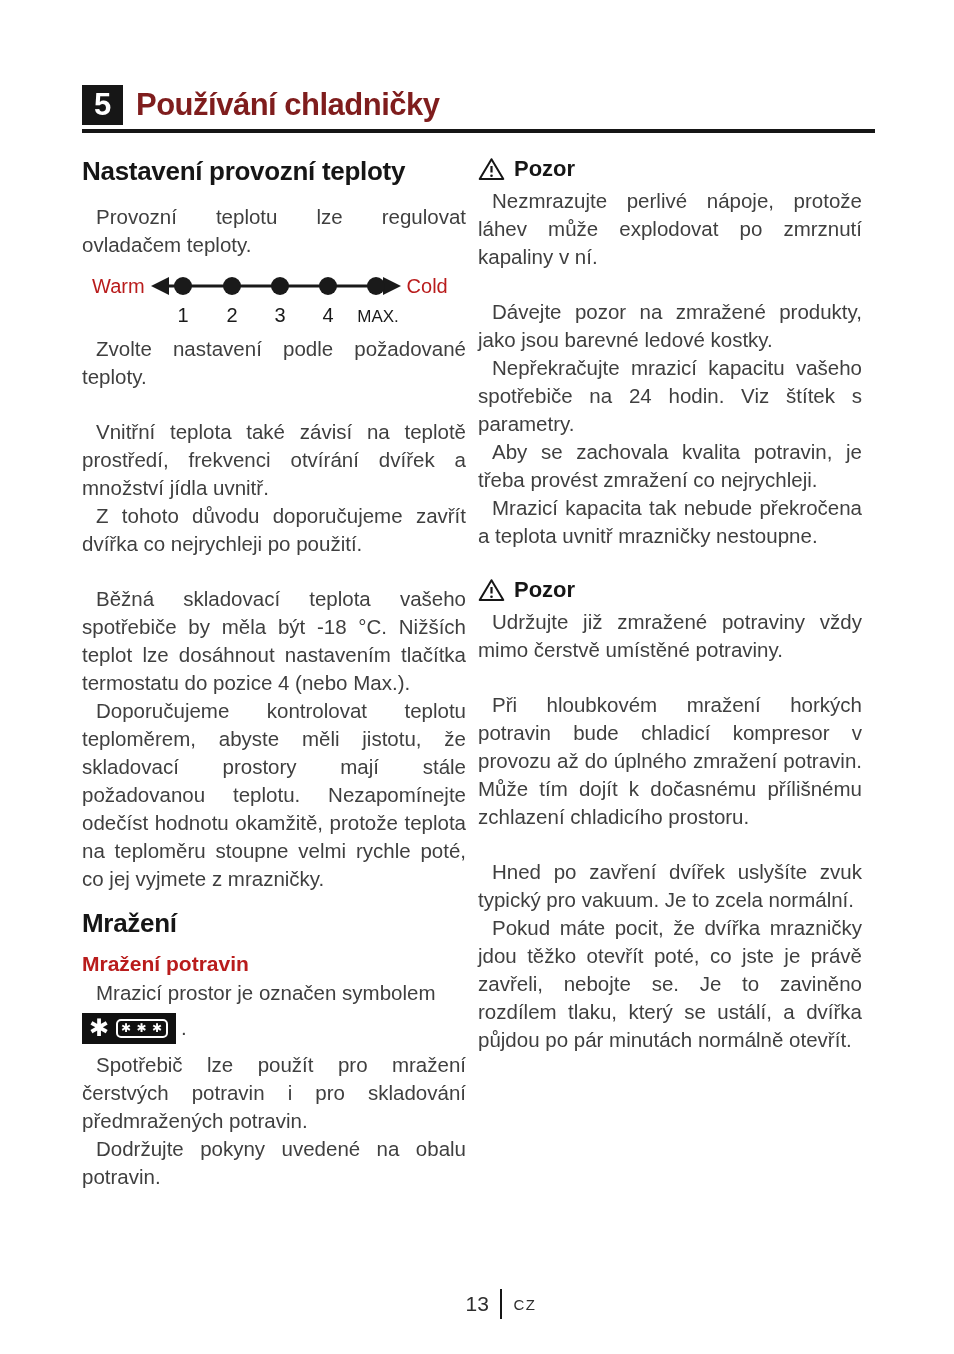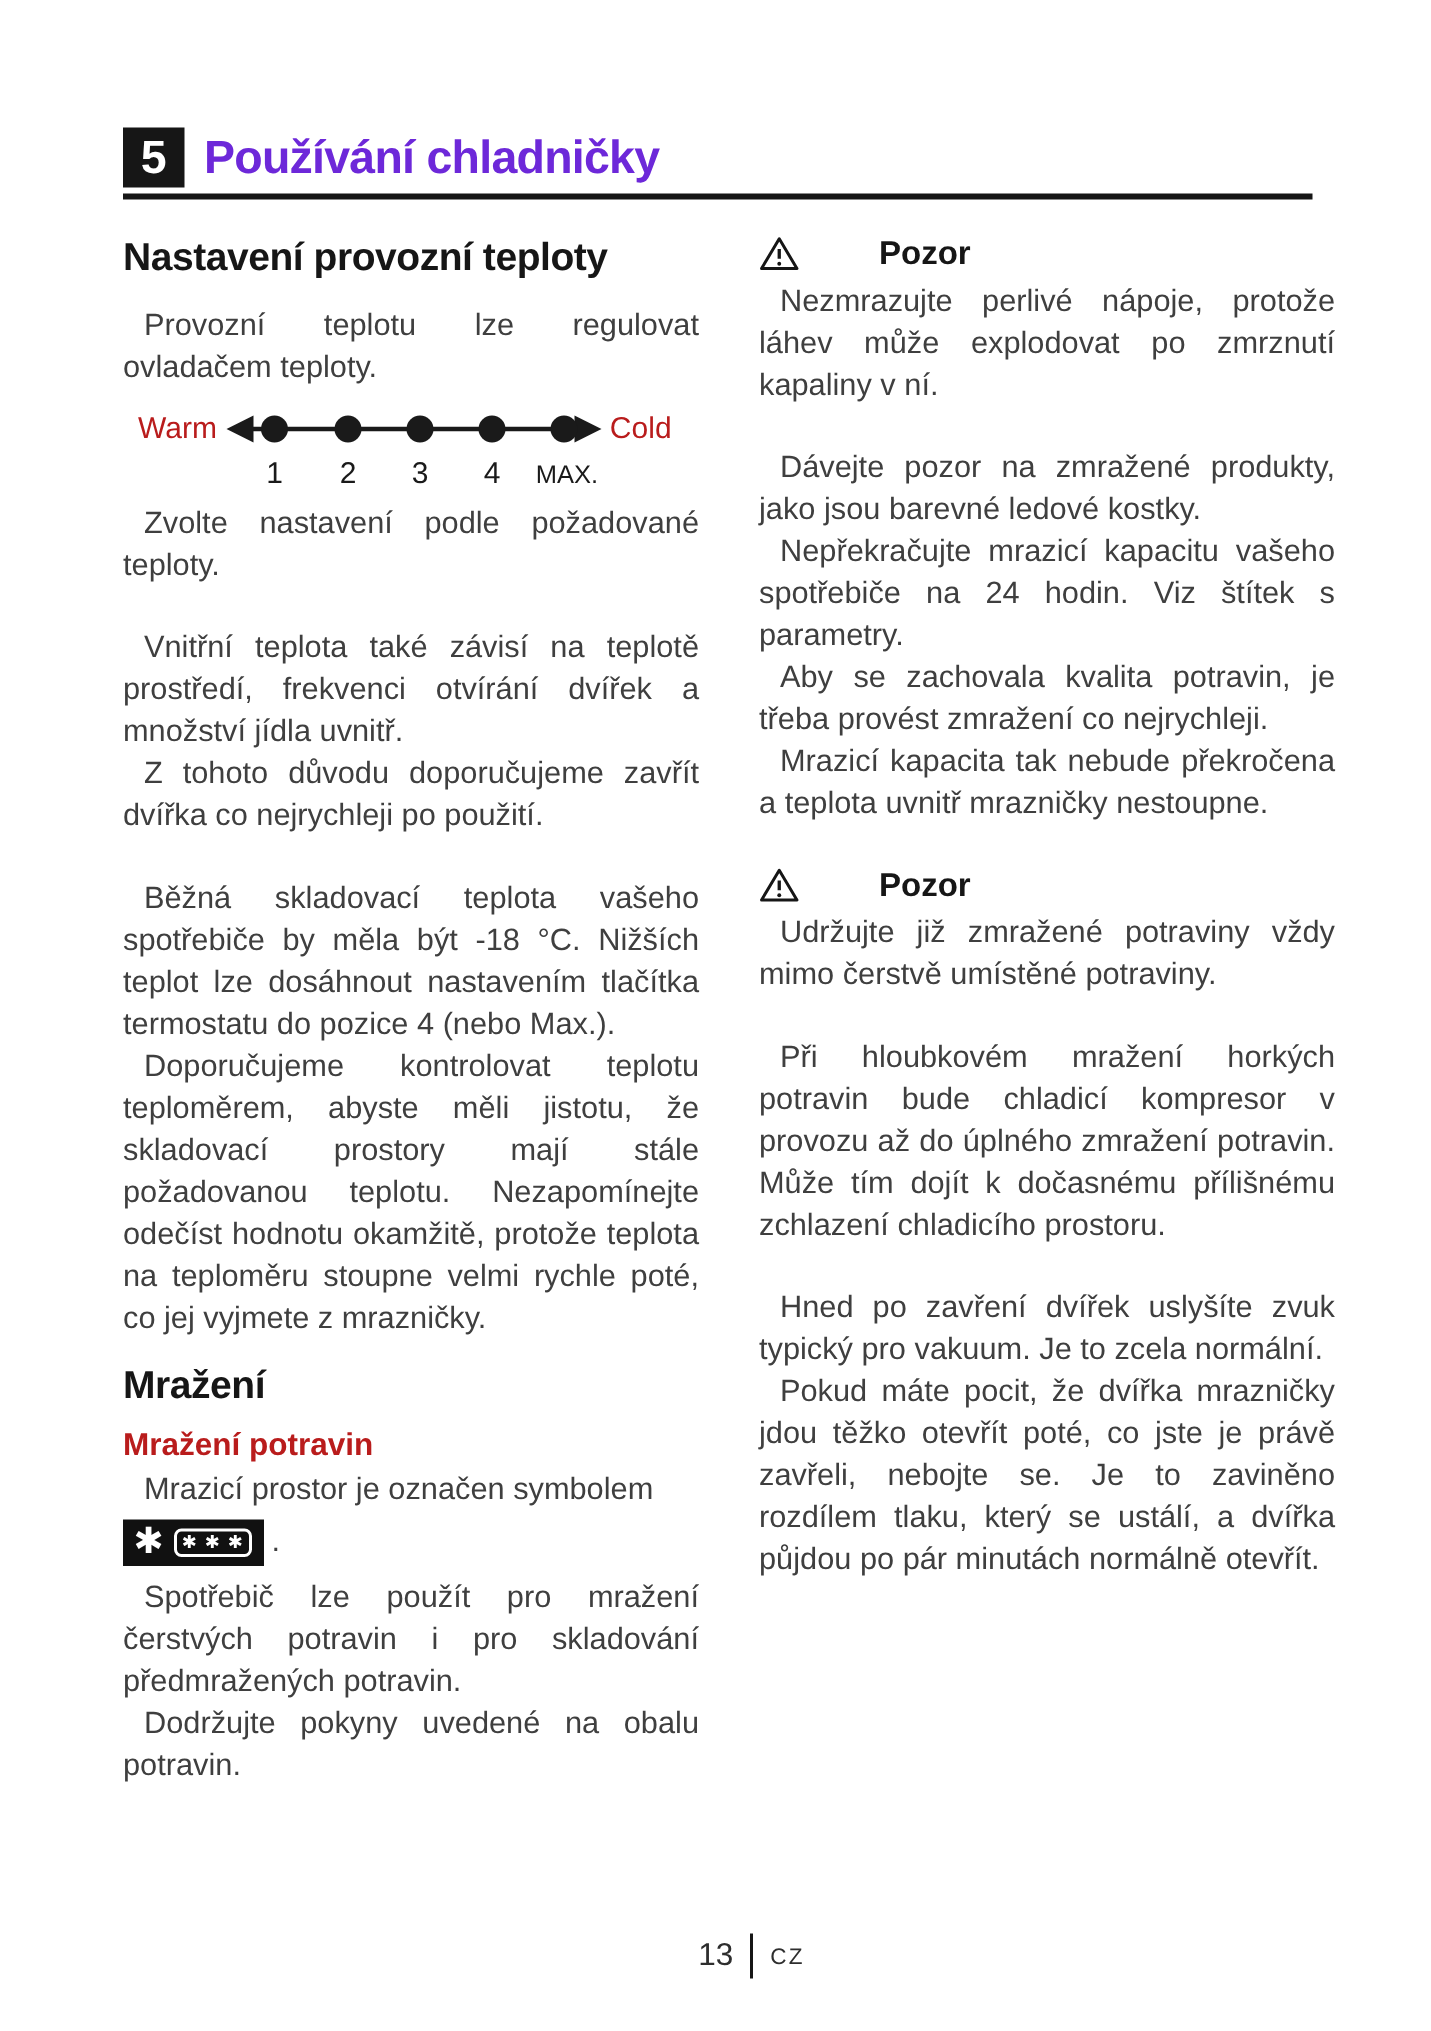--- a/index.html
+++ b/index.html
@@ -18,25 +18,25 @@
     display: flex; align-items: center; gap: 13px;
     border-bottom: 4px solid #161616;
     padding-bottom: 4px;
   }
   .chapter-num {
     width: 41px; height: 40px; background: #161616; color: #ffffff;
     display: flex; align-items: center; justify-content: center;
     font-size: 31px; font-weight: 700; flex: 0 0 auto;
   }
   .chapter-title {
-    font-size: 31px; font-weight: 700; color: #6d28d9; letter-spacing: -0.5px;
+    font-size: 31px; font-weight: 700; color: #7f1d1d; letter-spacing: -0.5px;
   }
 
   
-  .columns { display: flex; gap: 40px; margin-top: 23px; }
+  .columns { display: flex; gap: 12px; margin-top: 23px; }
   .col { width: 384px; flex: 0 0 384px; }
 
   h2.section {
     font-size: 26px; font-weight: 700; color: #161616;
     letter-spacing: -0.3px; margin: 0 0 16px 0;
   }
   h2.section-mid { margin-top: 15px; margin-bottom: 13px; }
   h3.subsection {
     font-size: 21px; font-weight: 700; color: #b91c1c; margin: 0 0 3px 0;
   }
@@ -53,21 +53,21 @@
     margin: 13px 0 7px 0; padding-left: 10px;
     color: #1a1a1a;
   }
   .dial-word { font-size: 20px; line-height: 26px; padding-top: 1px; color: #b91c1c; }
   .dial svg { margin: 0 5px; display: block; }
 
   
   .warning-head {
     display: flex; align-items: center; gap: 9px; margin-bottom: 5px;
   }
-  .warning-head .w-title { font-size: 22px; font-weight: 700; color: #161616; margin-left: 44px; }
+  .warning-head .w-title { font-size: 22px; font-weight: 700; color: #161616; }
   .warning-icon { display: inline-flex; }
 
   
   .symbol-line { margin: 4px 0 6px 0; font-size: 20.5px; line-height: 34px; display: flex; align-items: center; }
   .freeze-symbol {
     display: inline-flex; align-items: center;
     background: #111111; height: 31px; padding: 0 8px 0 7px; gap: 7px;
   }
   .big-star { color: #ffffff; font-size: 24px; line-height: 1; font-weight: 700; }
   .star-box {

